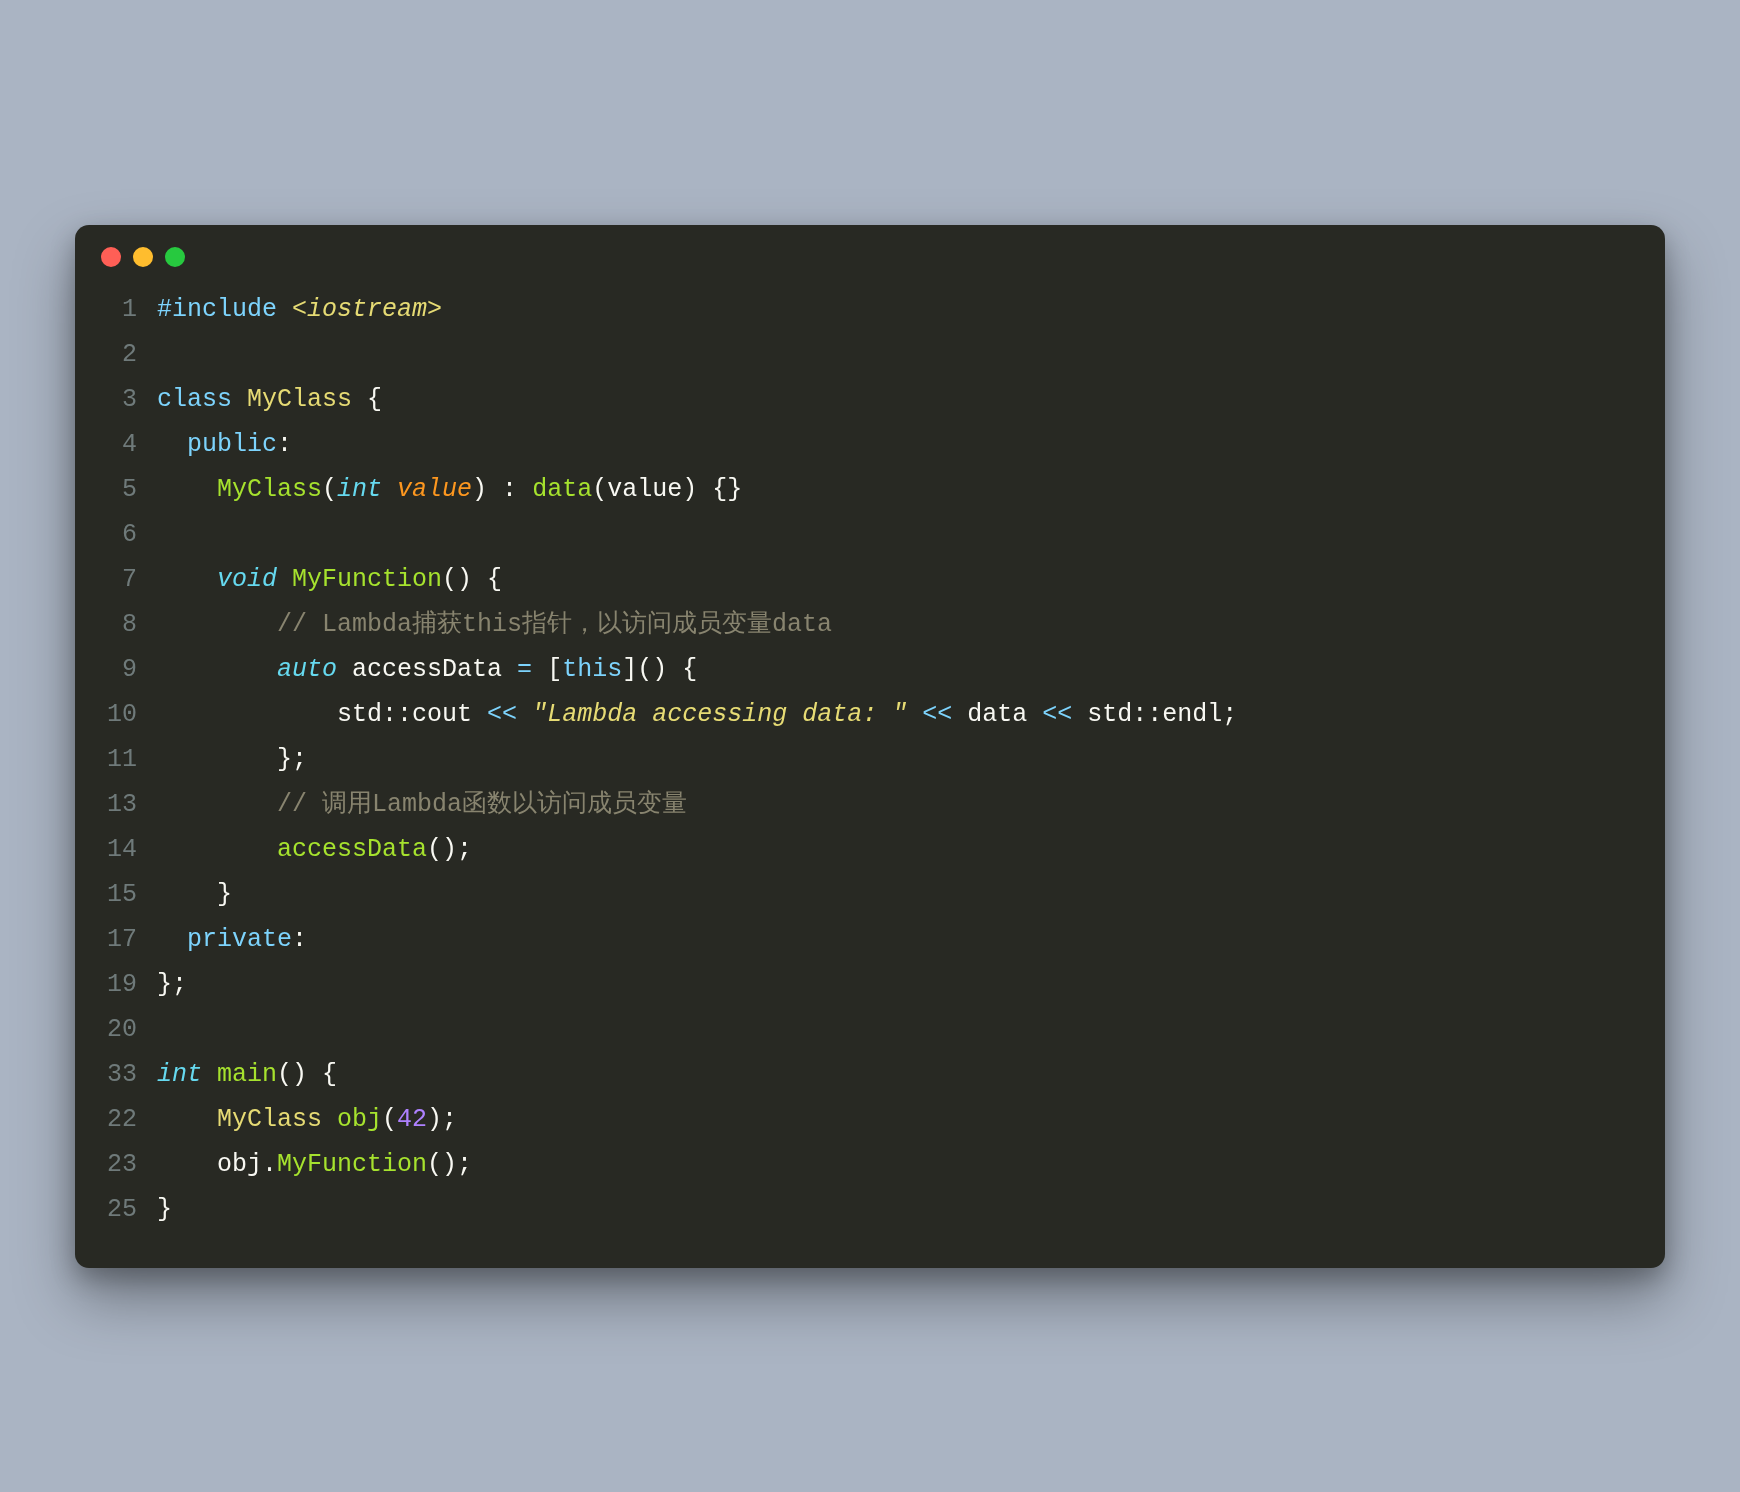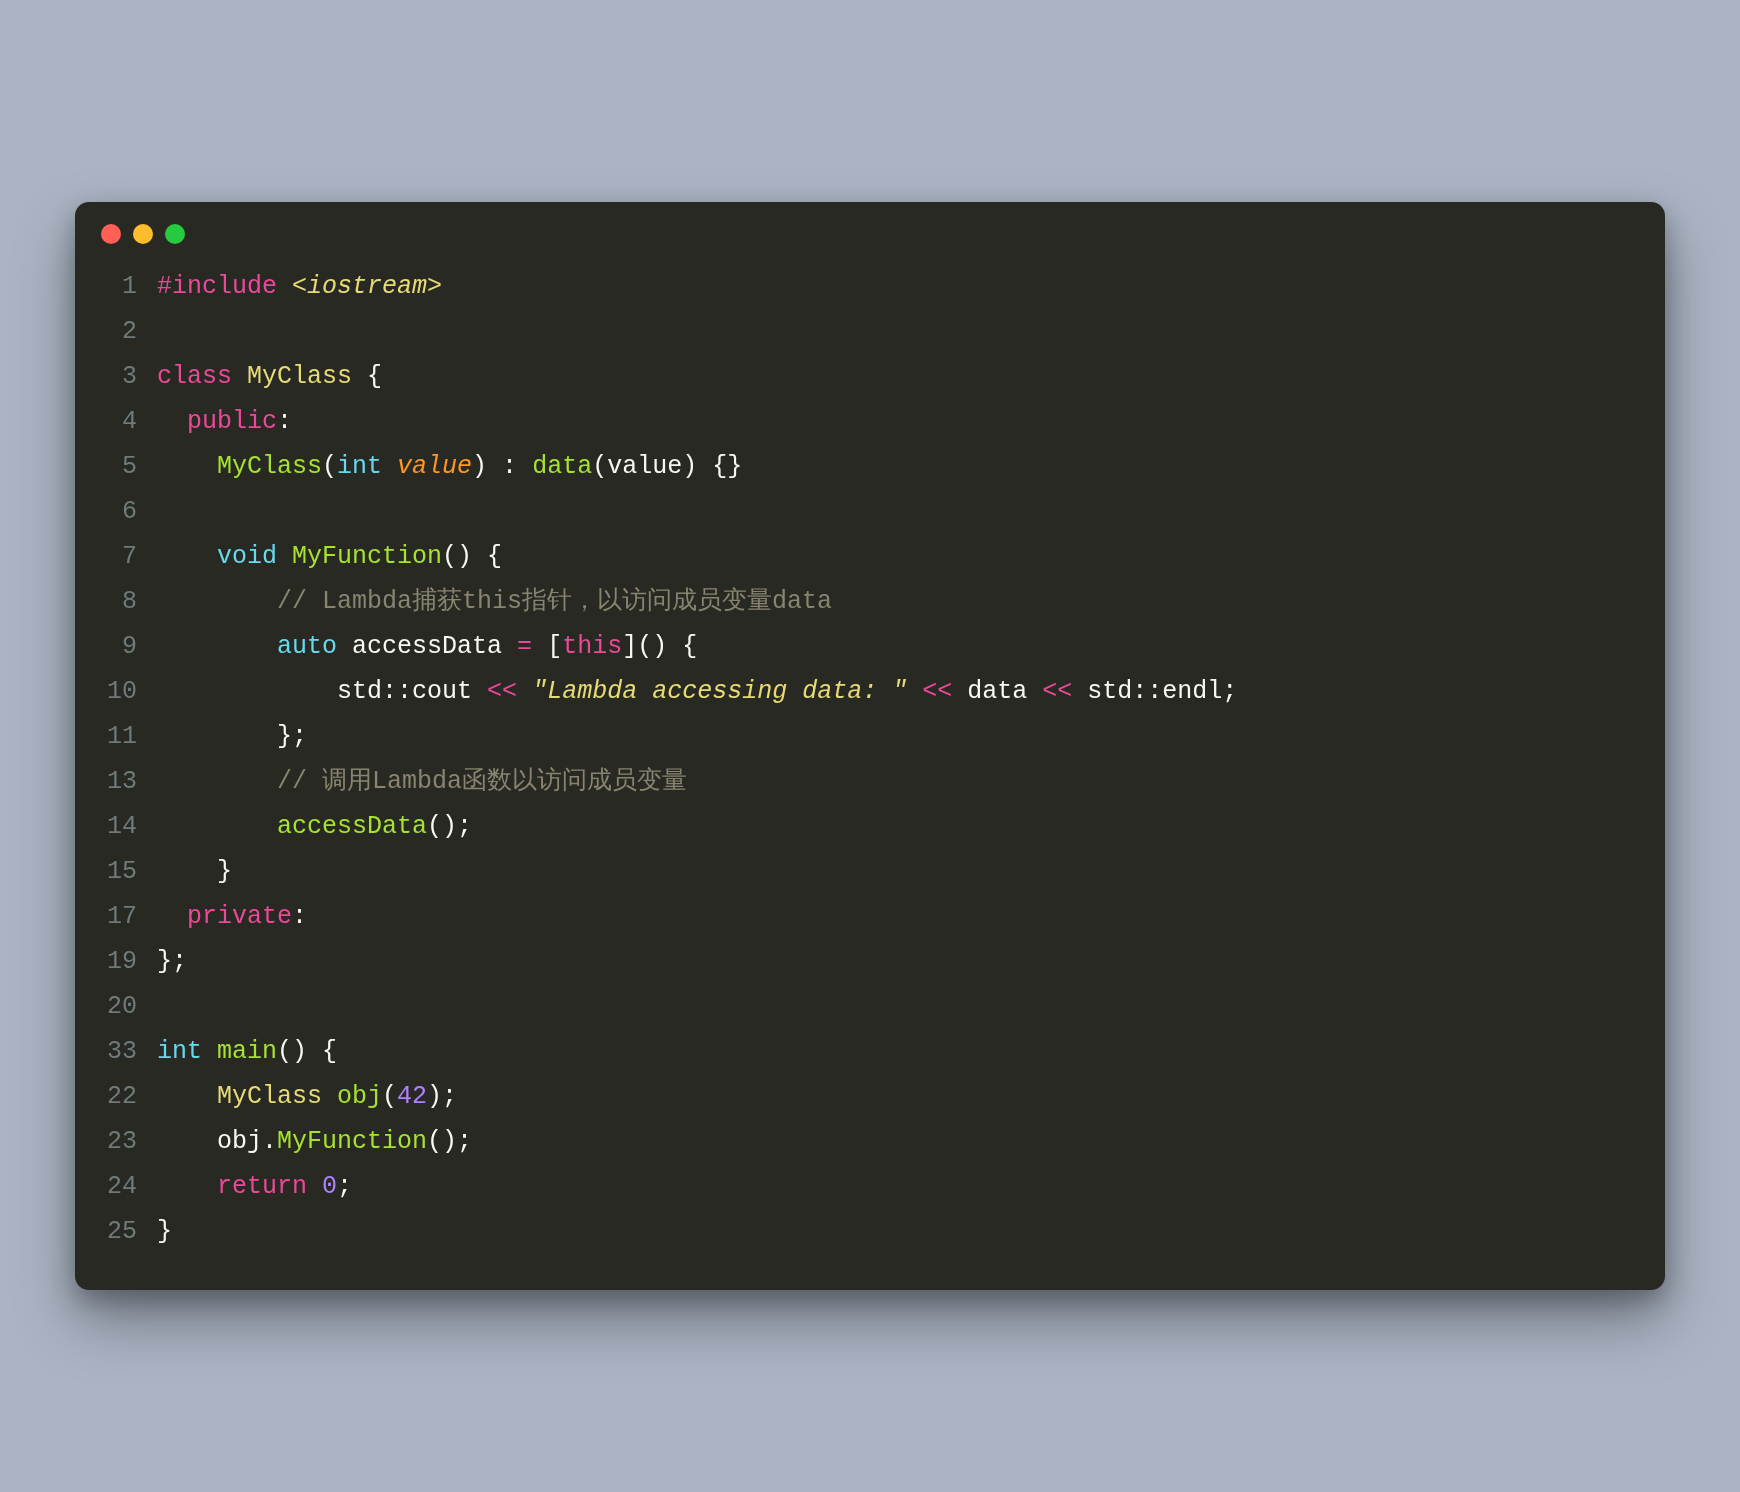--- a/index.html
+++ b/index.html
@@ -38,22 +38,22 @@
     .ln {
       color: #6f7a7a;
       width: 58px;
       text-align: right;
       padding-right: 20px;
       user-select: none;
       flex-shrink: 0;
     }
     .code { color: #f8f8f2; flex: 1; }
 
-    .c-keyword { color: #ec4899; }
-    .c-type { color: #66d9ef; }
+    .c-keyword { color: #7dd3fc; }
+    .c-type { color: #66d9ef; font-style: italic; }
     .c-classname { color: #e6db74; }
     .c-func { color: #a6e22e; }
     .c-param { color: #fd971f; font-style: italic; }
     .c-punct { color: #f8f8f2; }
     .c-comment { color: #88846f; }
     .c-string { color: #e6db74; font-style: italic; }
     .c-number { color: #ae81ff; }
     .c-ident { color: #f8f8f2; }
     .c-namespace { color: #f8f8f2; }
   </style>
@@ -80,16 +80,15 @@
       <div class="line"><span class="ln">11</span><span class="code"><span class="c-punct">        };</span></span></div>
       <div class="line"><span class="ln">13</span><span class="code"><span class="c-punct">        </span><span class="c-comment">// 调用Lambda函数以访问成员变量</span></span></div>
       <div class="line"><span class="ln">14</span><span class="code"><span class="c-punct">        </span><span class="c-func">accessData</span><span class="c-punct">();</span></span></div>
       <div class="line"><span class="ln">15</span><span class="code"><span class="c-punct">    }</span></span></div>
       <div class="line"><span class="ln">17</span><span class="code"><span class="c-punct">  </span><span class="c-keyword">private</span><span class="c-punct">:</span></span></div>
       <div class="line"><span class="ln">19</span><span class="code"><span class="c-punct">};</span></span></div>
       <div class="line"><span class="ln">20</span><span class="code">&nbsp;</span></div>
       <div class="line"><span class="ln">33</span><span class="code"><span class="c-type">int</span><span class="c-punct"> </span><span class="c-func">main</span><span class="c-punct">() {</span></span></div>
       <div class="line"><span class="ln">22</span><span class="code"><span class="c-punct">    </span><span class="c-classname">MyClass</span><span class="c-punct"> </span><span class="c-func">obj</span><span class="c-punct">(</span><span class="c-number">42</span><span class="c-punct">);</span></span></div>
       <div class="line"><span class="ln">23</span><span class="code"><span class="c-punct">    </span><span class="c-ident">obj</span><span class="c-punct">.</span><span class="c-func">MyFunction</span><span class="c-punct">();</span></span></div>
-      <div class="line"><span class="ln">24</span><span class="code"><span class="c-punct">    </span><span class="c-keyword">return</span><span class="c-punct"> </span><span class="c-number">0</span><span class="c-punct">;</span></span></div>
       <div class="line"><span class="ln">25</span><span class="code"><span class="c-punct">}</span></span></div>
     </div>
 </div>
 
 </body></html>

